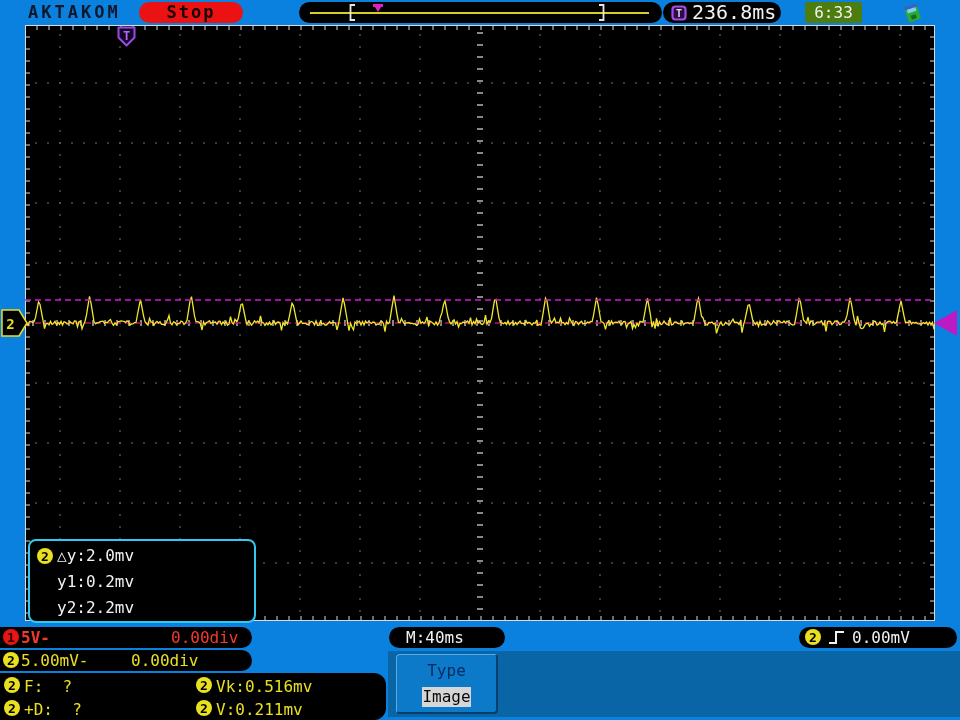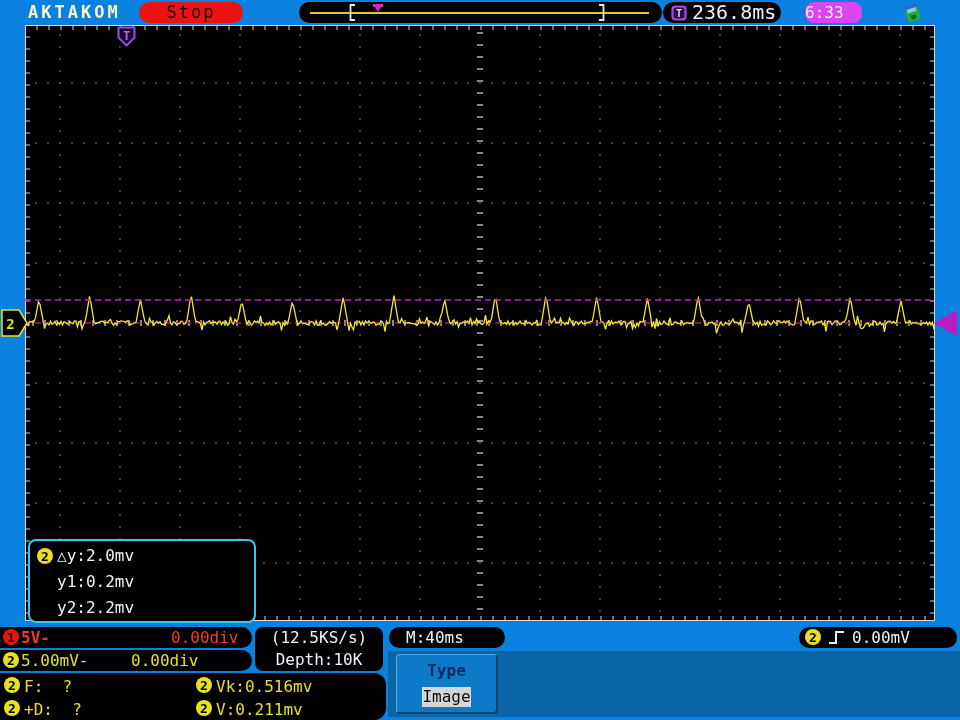--- a/index.html
+++ b/index.html
@@ -1,29 +1,29 @@
 <!DOCTYPE html>
 <html><head>
 <meta charset="utf-8">
 <style>
   html,body{margin:0;padding:0;background:#0a81de;}
   .screen{position:relative;width:960px;height:720px;background:#0a81de;overflow:hidden;
           font-family:"DejaVu Sans Mono","Liberation Mono",monospace;}
 
   
   #topbar{position:absolute;left:0;top:0;width:960px;height:25px;}
-  #brand{position:absolute;left:28px;top:2px;font-size:17px;font-weight:bold;color:#fef9c3;letter-spacing:3px;}
+  #brand{position:absolute;left:28px;top:2px;font-size:17px;font-weight:bold;color:#0f172a;letter-spacing:3px;}
   #stop-pill{position:absolute;left:139px;top:2px;width:104px;height:21px;background:#ea1212;border-radius:11px;
-             text-align:center;line-height:21px;font-size:17px;font-weight:normal;color:#1a0500;letter-spacing:2px;}
+             text-align:center;line-height:21px;font-size:17px;font-weight:bold;color:#1a0500;letter-spacing:2px;}
   #window-pill{position:absolute;left:299px;top:2px;width:363px;height:21px;background:#000;border-radius:11px;}
   #trigtime-pill{position:absolute;left:663px;top:2px;width:118px;height:21px;background:#000;border-radius:11px;}
   #trigtime-pill .t-icon{position:absolute;left:8px;top:3px;}
   #trigtime-val{position:absolute;left:29px;top:0;line-height:21px;font-size:20px;color:#f2f2f2;}
-  #clock-pill{position:absolute;left:805px;top:2px;width:57px;height:21px;background:#d946ef;border-radius:9px;
-              text-align:left;line-height:21px;font-size:16px;color:#f2f2f2;}
+  #clock-pill{position:absolute;left:805px;top:2px;width:57px;height:21px;background:#4d7c0f;border-radius:2px;
+              text-align:center;line-height:21px;font-size:16px;color:#f2f2f2;}
   #usb-icon{position:absolute;left:901px;top:1px;}
 
   
   #display{position:absolute;left:0;top:0;width:960px;height:720px;}
 
   
   #cursor-box{position:absolute;left:28px;top:539px;width:224px;height:80px;background:#000;
               border:2px solid #35c8ee;border-radius:8px;}
   .cb-row{position:absolute;left:0;width:100%;height:26px;color:#f2f2f2;font-size:16px;line-height:26px;}
   .cb-text{position:absolute;left:27px;white-space:pre;}
@@ -49,21 +49,21 @@
   #trig-val{position:absolute;left:53px;top:0;line-height:21px;font-size:16px;color:#f2f2f2;}
   #meas-box{position:absolute;left:0;top:673px;width:386px;height:47px;background:#000;border-radius:0 12px 12px 0;}
   .m-txt{position:absolute;font-size:16px;color:#e9e020;line-height:21px;white-space:pre;}
 
   
   #menu-panel{position:absolute;left:388px;top:651px;width:572px;height:66px;background:#0a65a6;}
   .soft-btn{position:absolute;background:#0d7ac9;border-radius:4px;
             border-top:1px solid #58abe8;border-left:1px solid #58abe8;
             border-right:2px solid #053f6b;border-bottom:2px solid #053f6b;box-sizing:border-box;cursor:pointer;}
   #type-btn{left:8px;top:3px;width:102px;height:60px;}
-  #type-label{margin-top:6px;text-align:center;color:#072c63;font-weight:bold;font-size:16px;}
+  #type-label{margin-top:6px;text-align:center;color:#072c63;font-weight:normal;font-size:16px;}
   #type-value{margin:7px auto 0;width:fit-content;background:#d6d6d6;color:#0a0a0a;font-size:16px;
               padding:0 0;line-height:20px;}
   #save-btn{left:334px;top:6px;width:106px;height:52px;text-align:center;line-height:50px;
             color:#072c63;font-weight:bold;font-size:17px;}
 </style>
 </head>
 <body>
 
 <div class="screen">
 
@@ -1800,24 +1800,20 @@
   <div id="ch1-pill">
     <span class="badge r" style="left:3px;top:2px;">1</span>
     <span class="pill-txt red" style="left:21px;font-weight:bold;">5V-</span>
     <span class="pill-txt red" style="left:171px;">0.00div</span>
   </div>
   <div id="ch2-pill">
     <span class="badge y" style="left:3px;top:2px;">2</span>
     <span class="pill-txt yel" style="left:21px;">5.00mV-</span>
     <span class="pill-txt yel" style="left:131px;">0.00div</span>
   </div>
-  <div id="acq-box">
-    <div>(12.5KS/s)</div>
-    <div>Depth:10K</div>
-  </div>
   <div id="m-pill">M:40ms</div>
   <div id="trig-pill">
     <span class="badge y" style="left:6px;top:2px;">2</span>
     <svg width="20" height="17">
       <path d="M2,14 L9,14 L9,3 L17,3" fill="none" stroke="#f2f2f2" stroke-width="2"></path>
     </svg>
     <span id="trig-val">0.00mV</span>
   </div>
   <div id="meas-box">
     <span class="badge y" style="left:4px;top:4px;">2</span>

